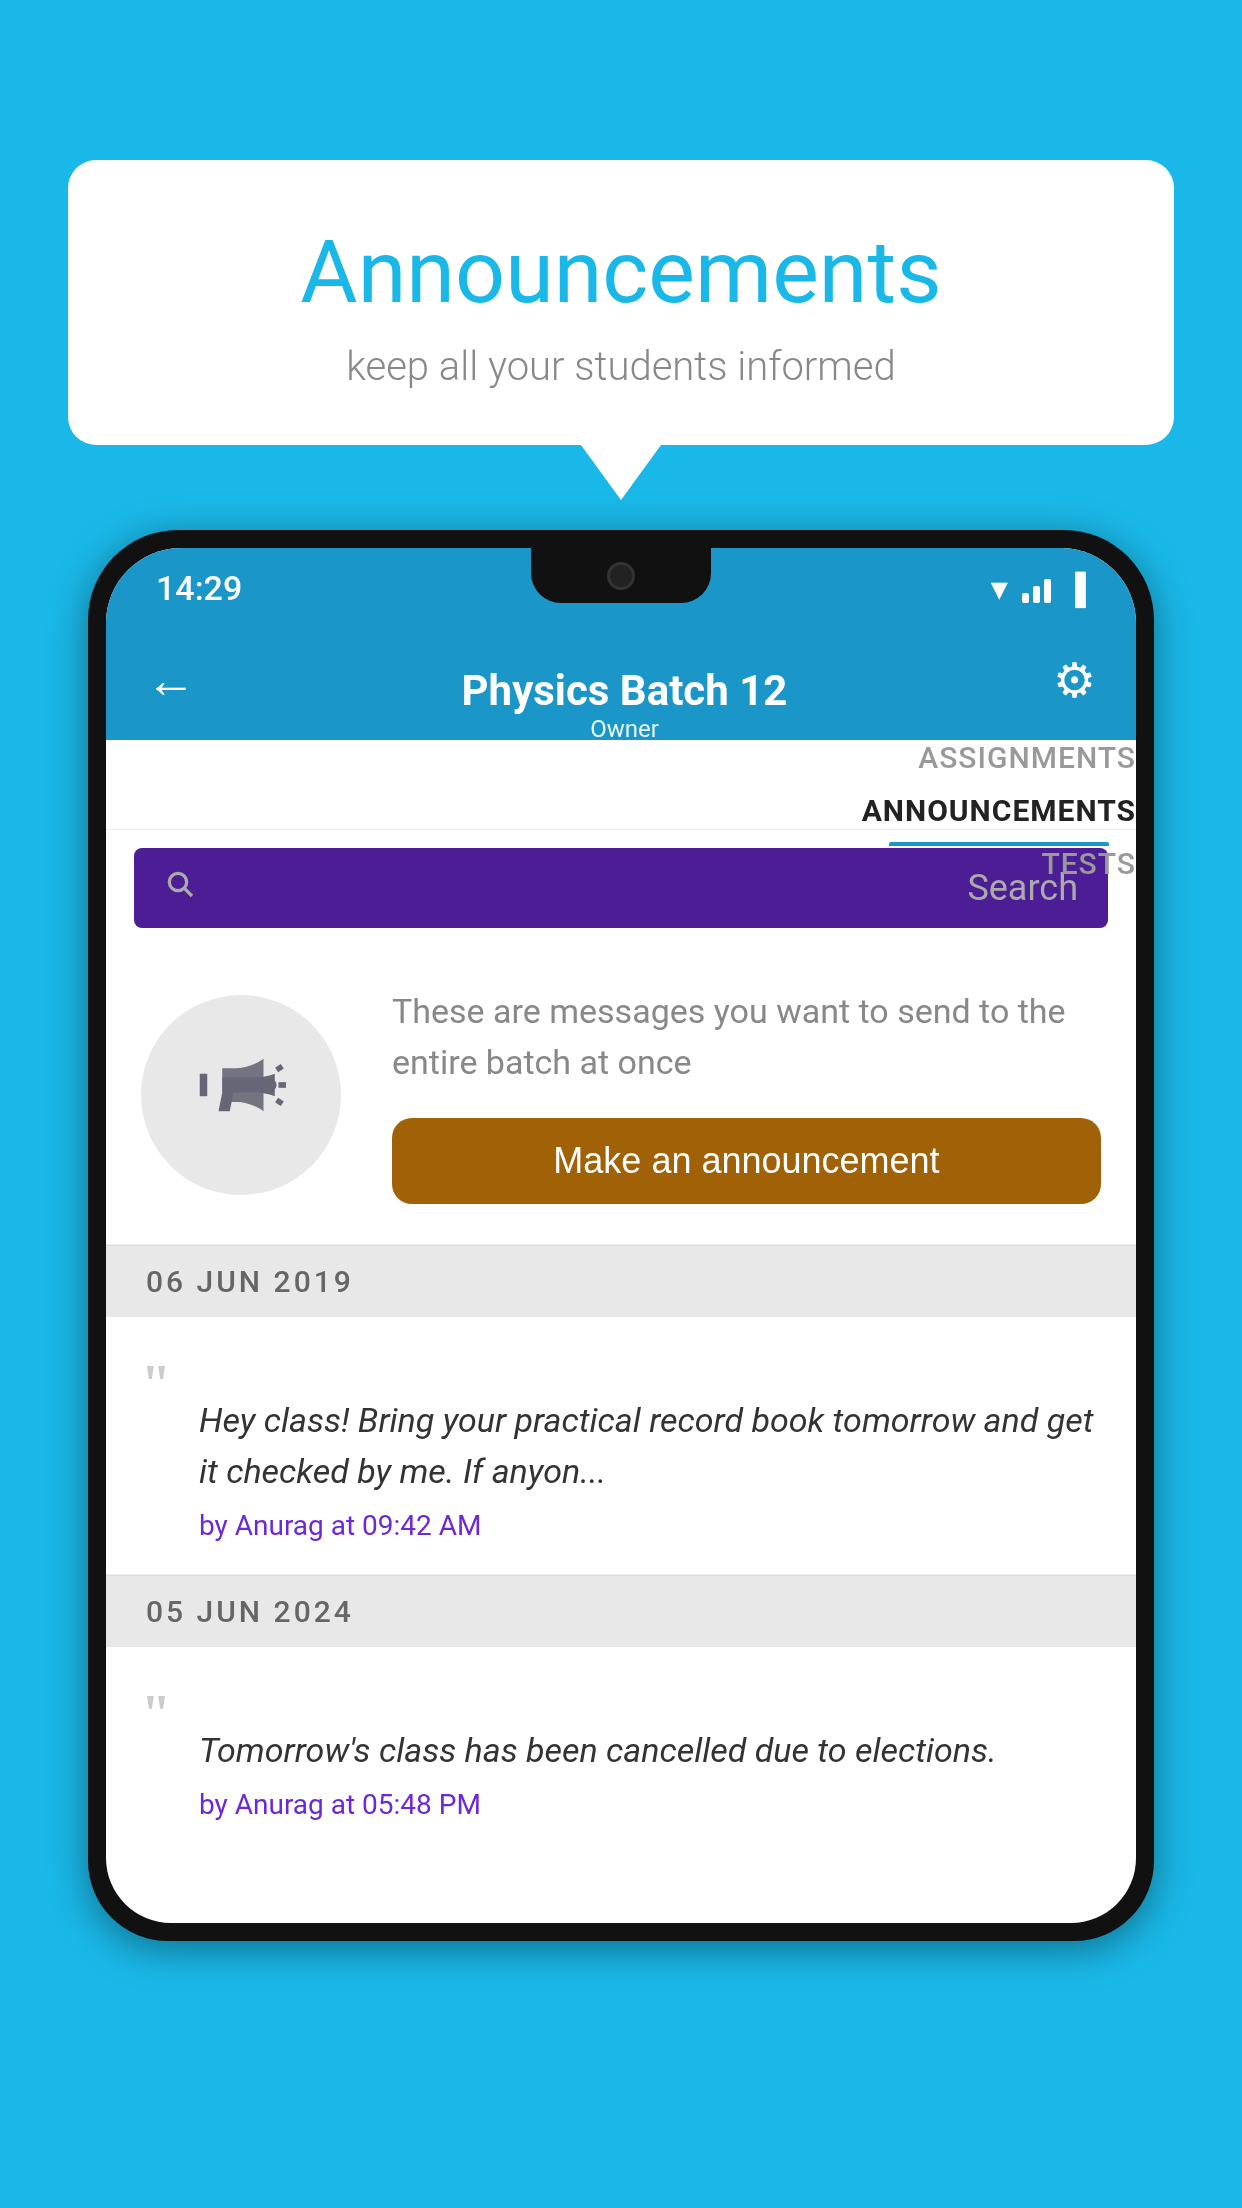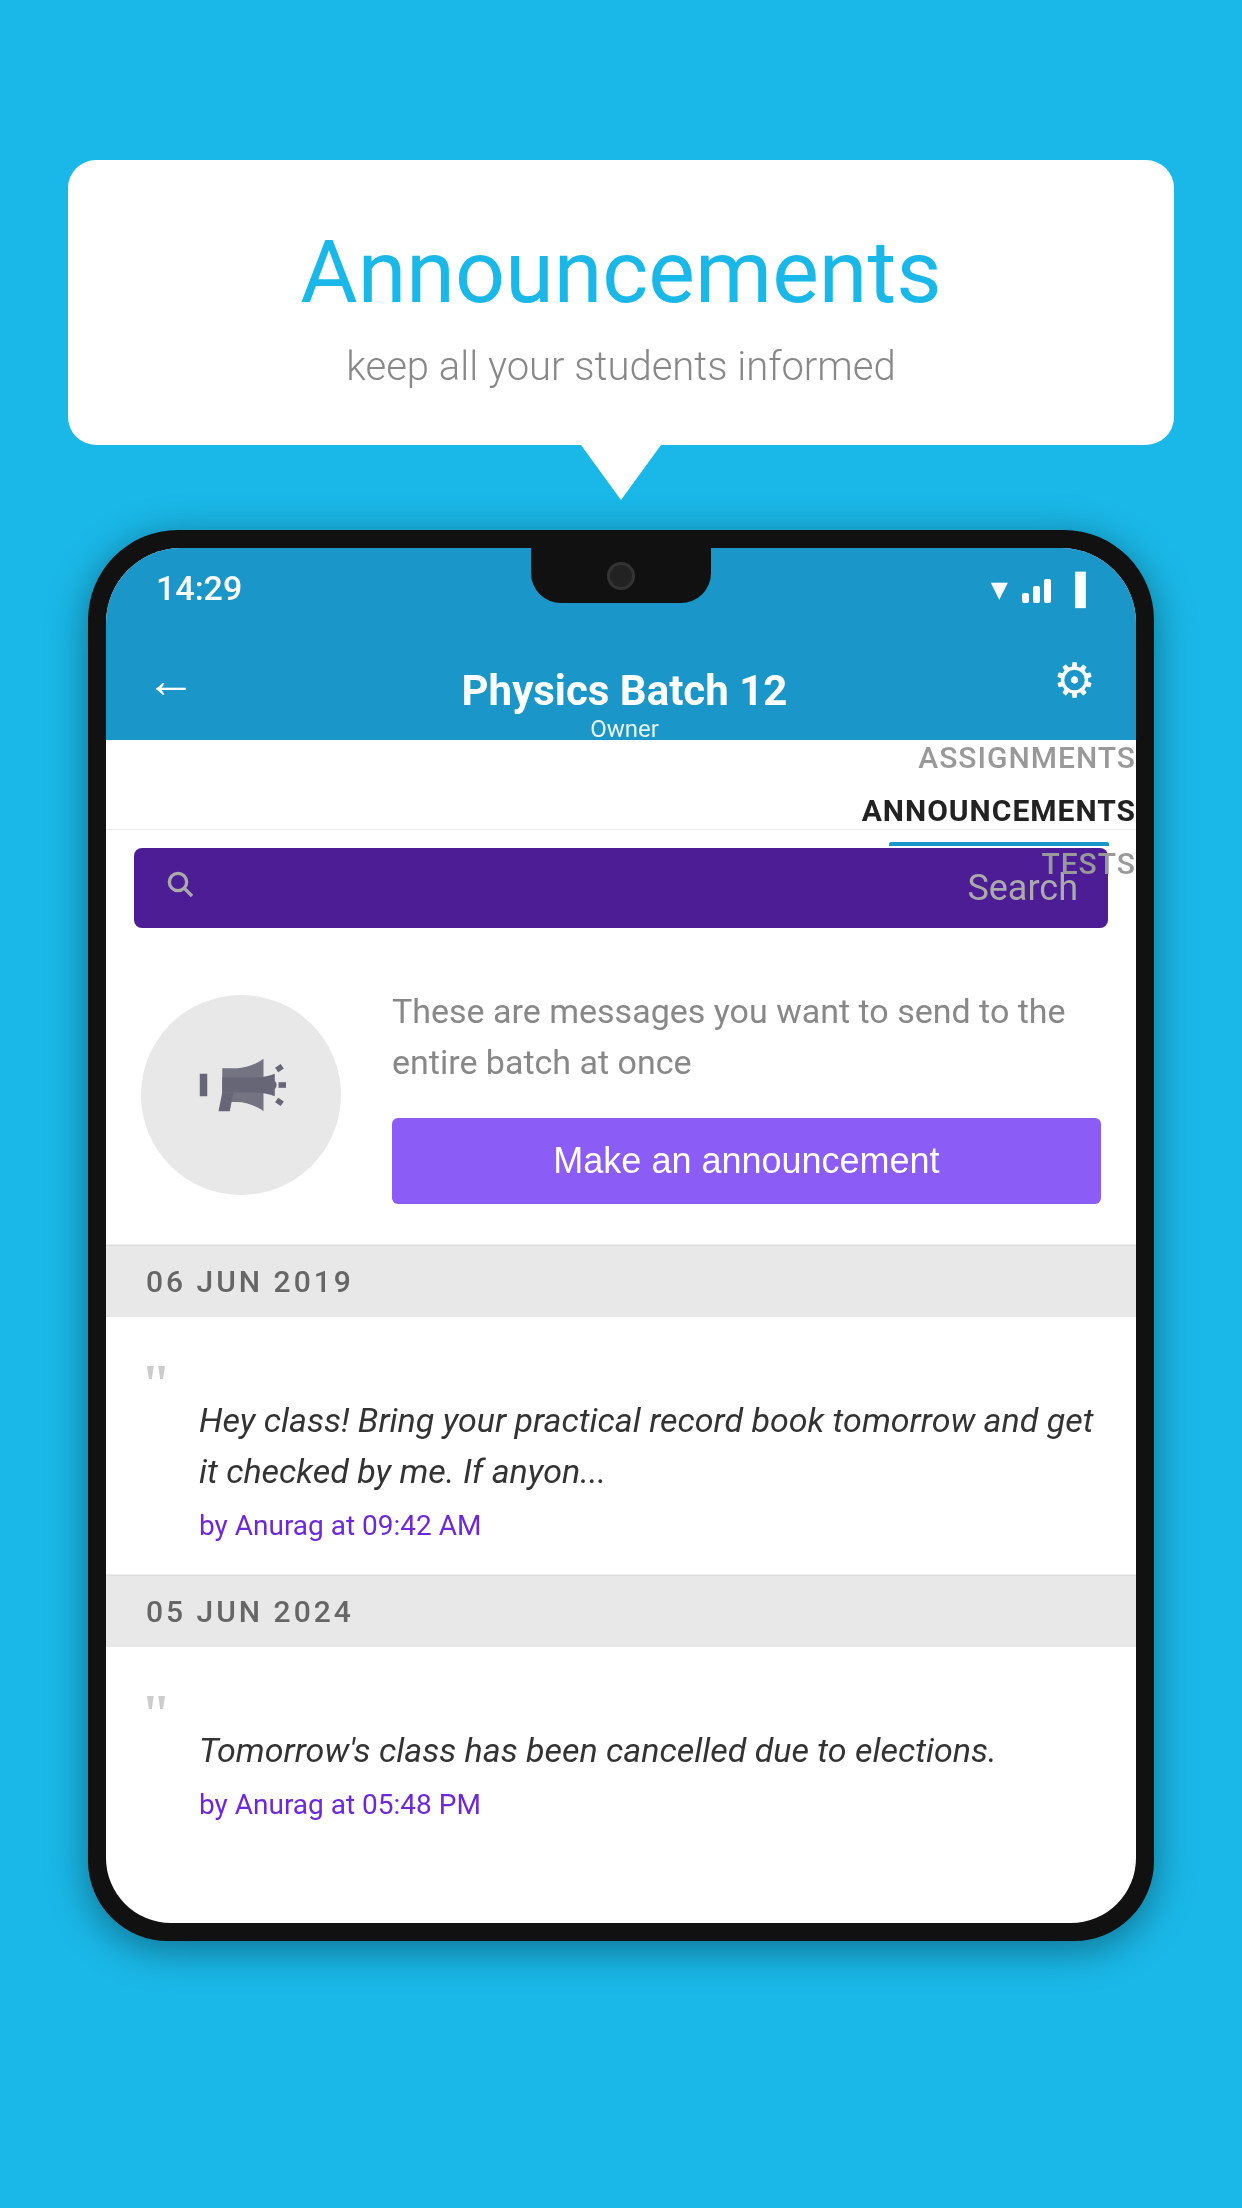--- a/index.html
+++ b/index.html
@@ -288,24 +288,24 @@
     }
 
     .announcement-description {
       color: #888;
       font-size: 34px;
       line-height: 1.5;
       margin-bottom: 30px;
     }
 
     .make-announcement-btn {
-      background: #8b5cf6;
+      background: #a16207;
       color: white;
       border: none;
-      border-radius: 6px;
+      border-radius: 20px;
       padding: 22px 40px;
       font-size: 36px;
       font-weight: 500;
       cursor: pointer;
       width: 100%;
     }
 
     
     .date-separator {
       background: #e8e8e8;

